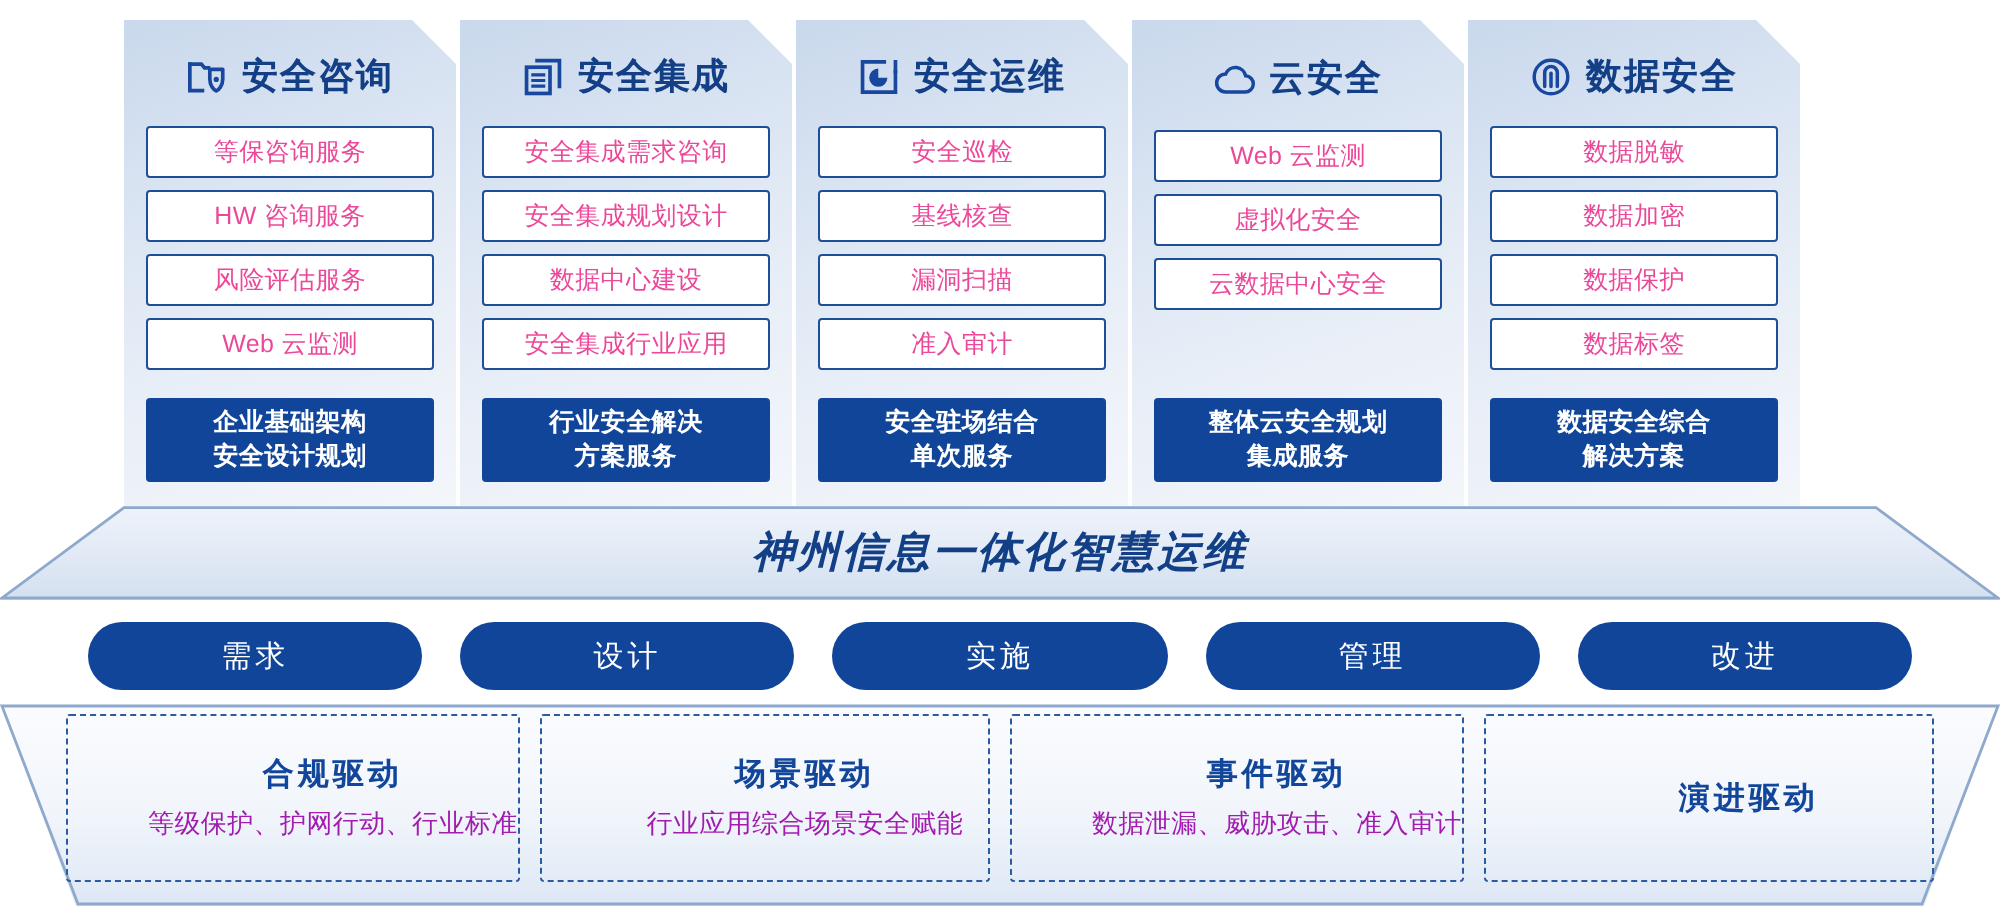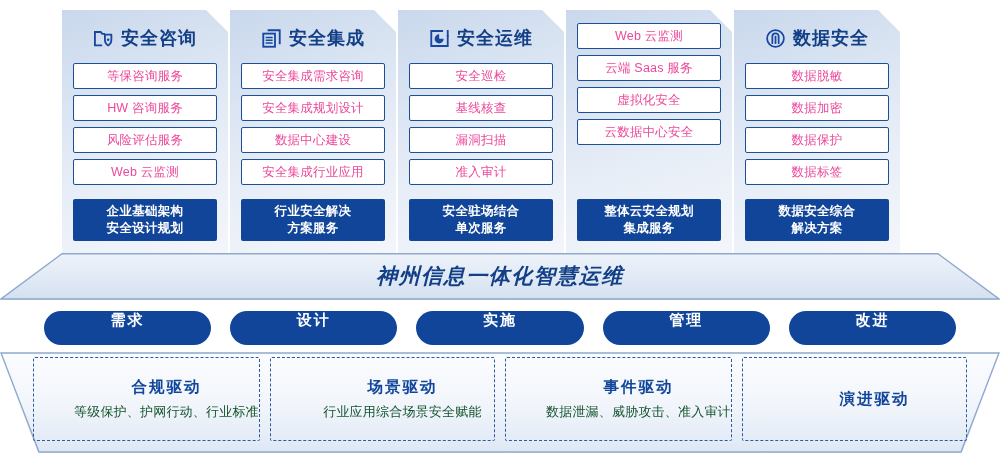--- a/index.html
+++ b/index.html
@@ -139,24 +139,25 @@
     height: 34px;
     display: flex;
     gap: 19px;
   }
 
   .pill {
     flex: 1;
     background: #10459a;
     border-radius: 17px;
     display: flex;
+    align-items: center;
     justify-content: center;
     color: #ffffff;
     font-size: 15px;
-    font-weight: bold;
+    font-weight: normal;
     letter-spacing: 2px;
   }
 
   
   .drivers-panel {
     position: absolute;
     top: 352px;
     left: 0;
     width: 1000px;
     height: 101px;
@@ -198,21 +199,21 @@
 
   .driver-title {
     font-size: 15.5px;
     font-weight: bold;
     color: #11469b;
     letter-spacing: 2px;
   }
 
   .driver-desc {
     font-size: 13px;
-    color: #14532d;
+    color: #a21caf;
     letter-spacing: 0.2px;
     white-space: nowrap;
   }
 </style>
 </head>
 <body>
 
 <div class="cards-row">
 
   <div class="card">
@@ -273,23 +274,28 @@
       <div class="card-item">漏洞扫描</div>
       <div class="card-item">准入审计</div>
     </div>
     <div class="card-footer">
       <span>安全驻场结合</span>
       <span>单次服务</span>
     </div>
   </div>
 
   <div class="card">
+    <div class="card-header">
+      <svg class="card-icon" viewBox="0 0 24 24">
+        <path d="M6.6 19.4h11a4.6 4.6 0 0 0 .5-9.2 6 6 0 0 0-11.4-1.1 4.7 4.7 0 0 0-.1 10.3z" fill="none" stroke="#17479e" stroke-width="2"></path>
+      </svg>
+      <span class="card-title">云安全</span>
+    </div>
     <div class="card-items">
       <div class="card-item">Web 云监测</div>
-      <div class="card-item">云端 Saas 服务</div>
       <div class="card-item">虚拟化安全</div>
       <div class="card-item">云数据中心安全</div>
     </div>
     <div class="card-footer">
       <span>整体云安全规划</span>
       <span>集成服务</span>
     </div>
   </div>
 
   <div class="card">

